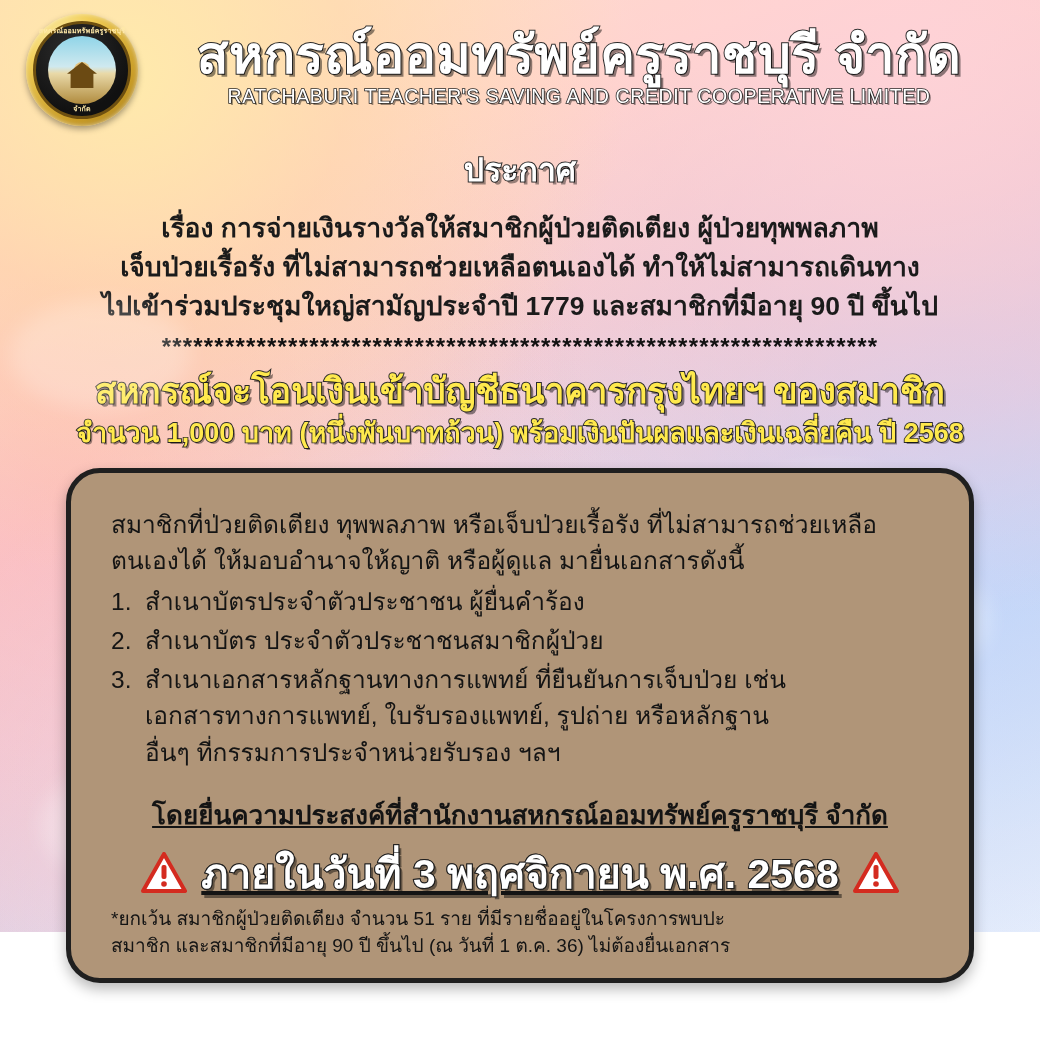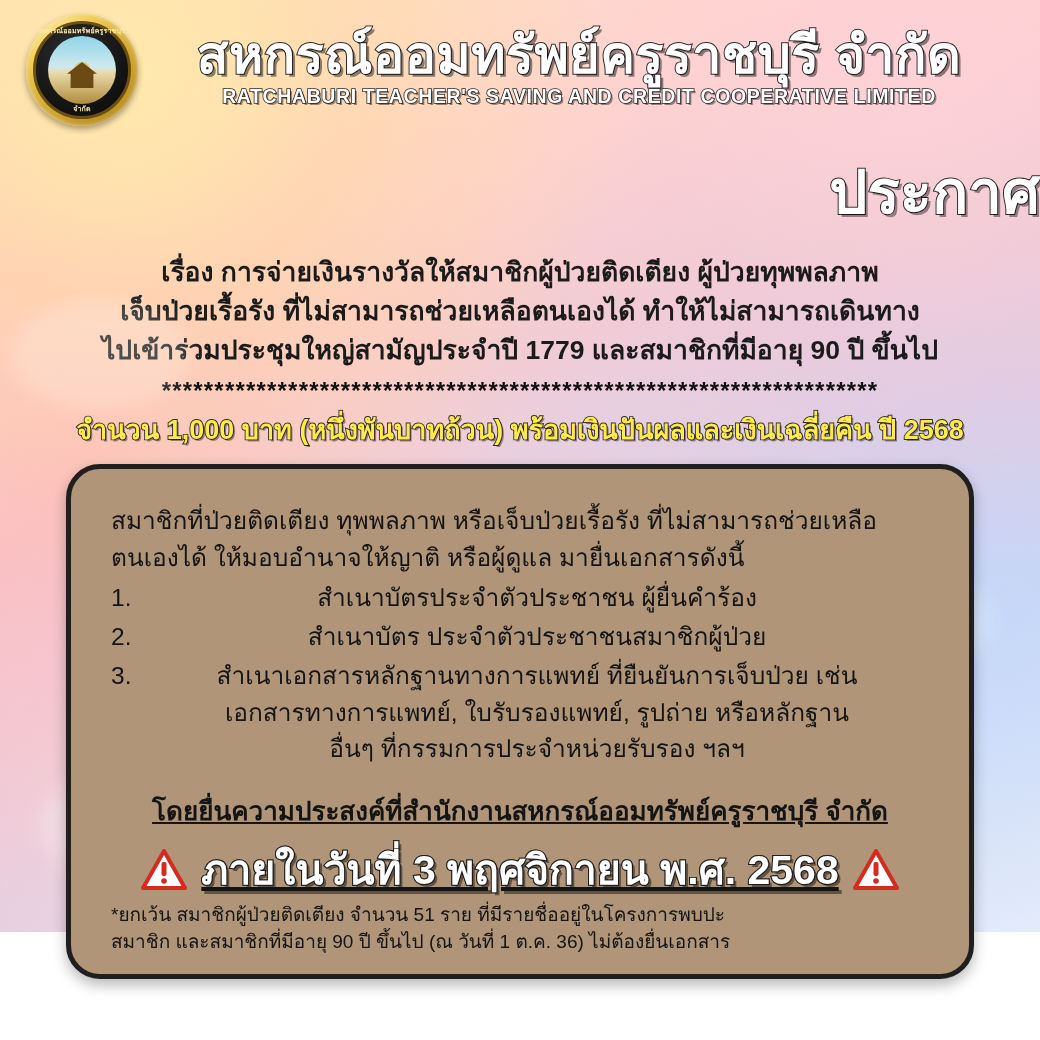--- a/index.html
+++ b/index.html
@@ -124,33 +124,33 @@
     color: #ffffff;
     letter-spacing: 0.5px;
     line-height: 1.04;
     -webkit-text-stroke: 2px #2a2a2a;
     paint-order: stroke fill;
     text-shadow: 3px 3px 0 rgba(0,0,0,0.45);
   }
   .coop-name-en {
     margin-top: 2px;
     font-size: 19.5px;
-    font-weight: bold;
+    font-weight: normal;
     color: #ffffff;
     letter-spacing: 0.6px;
     -webkit-text-stroke: 1.6px #2a2a2a;
     paint-order: stroke fill;
     text-shadow: 2px 2px 0 rgba(0,0,0,0.4);
   }
 
   
   .announce-title {
     margin-top: 22px;
-    text-align: right;
-    font-size: 60px;
+    text-align: center;
+    font-size: 32px;
     font-weight: bold;
     color: #ffffff;
     -webkit-text-stroke: 2px #2b2b2b;
     paint-order: stroke fill;
     text-shadow: 3px 3px 0 rgba(0,0,0,0.4);
   }
 
   .subject {
     margin: 14px auto 0 auto;
     width: 900px;
@@ -235,21 +235,20 @@
     padding-left: 34px;
     position: relative;
   }
   .doc-list li .num {
     position: absolute;
     left: 0;
     top: 0;
   }
   .doc-list li .cont {
     display: block;
-    text-align: center;
   }
 
   .submit-where {
     margin-top: 26px;
     text-align: center;
     font-size: 26px;
     font-weight: bold;
     line-height: 1.35;
     text-decoration: underline;
   }
@@ -314,20 +313,21 @@
 
   <div class="subject">
     <div>เรื่อง การจ่ายเงินรางวัลให้สมาชิกผู้ป่วยติดเตียง ผู้ป่วยทุพพลภาพ</div>
     <div>เจ็บป่วยเรื้อรัง ที่ไม่สามารถช่วยเหลือตนเองได้ ทำให้ไม่สามารถเดินทาง</div>
     <div>ไปเข้าร่วมประชุมใหญ่สามัญประจำปี 1779 และสมาชิกที่มีอายุ 90 ปี ขึ้นไป</div>
   </div>
 
   <div class="divider">********************************************************************</div>
 
   <div class="highlight">
+    <div class="line1">สหกรณ์จะโอนเงินเข้าบัญชีธนาคารกรุงไทยฯ ของสมาชิก</div>
     <div class="line2">จำนวน 1,000 บาท (หนึ่งพันบาทถ้วน) พร้อมเงินปันผลและเงินเฉลี่ยคืน ปี 2568</div>
   </div>
 
   <div class="card">
     <p class="intro">
       <span>สมาชิกที่ป่วยติดเตียง ทุพพลภาพ หรือเจ็บป่วยเรื้อรัง ที่ไม่สามารถช่วยเหลือ</span><br>
       <span>ตนเองได้ ให้มอบอำนาจให้ญาติ หรือผู้ดูแล มายื่นเอกสารดังนี้</span>
     </p>
 
     <ul class="doc-list">

